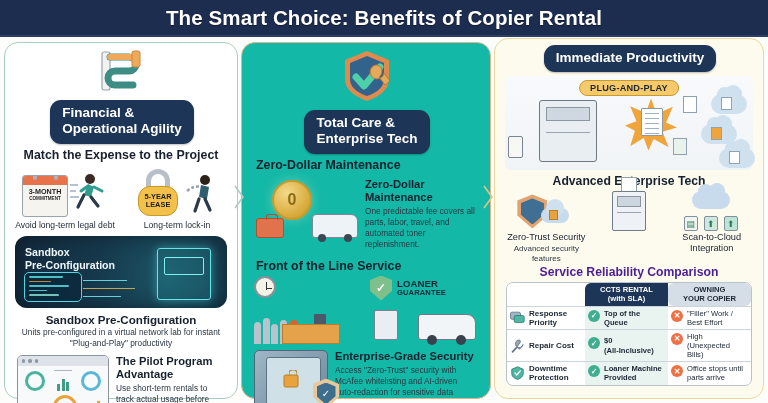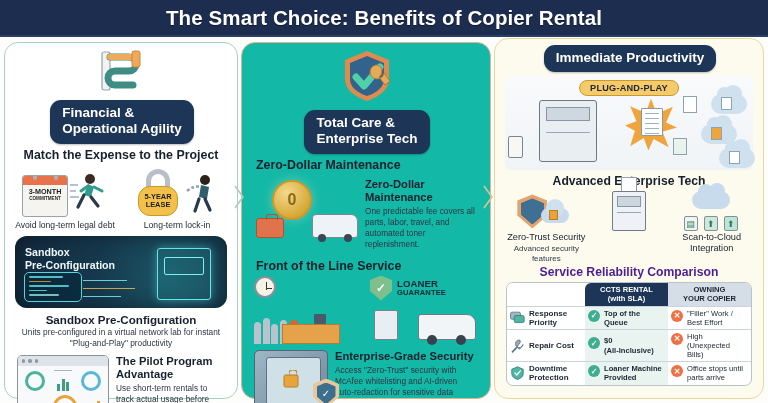--- a/index.html
+++ b/index.html
@@ -315,21 +315,21 @@
   }
   .cmp table { width:100%; border-collapse:collapse; }
   .cmp th, .cmp td { padding:2px 3px; vertical-align:middle; }
   .cmp thead th.blank { background:#fff; width:78px;}
   .cmp thead th.rental {
     background:#1d3557; color:#fff; font-size:7.6px; font-weight:bold;
     line-height:1.2; text-align:center; border-radius:6px 0 0 0;
   }
   .cmp thead th.owning {
     background:#d5dde6; color:#1b2634; font-size:7.6px; font-weight:bold;
-    line-height:1.2; text-align:center;
+    line-height:1.2; text-align:center;border-radius:6px;
   }
   .cmp tbody td { border-top:1px solid #cbd4dd; font-size:7.6px; color:#1b2634; }
   .cmp td.rowlabel { }
   .cmp td.rentalcell { background:#e9f4f1; }
   .lbl-wrap { display:flex; align-items:center; gap:4px; }
   .lbl-wrap .rtxt { font-weight:bold; font-size:8px; line-height:1.15; }
   .cellflex { display:flex; align-items:flex-start; gap:4px; }
   .cellflex .ctxt { line-height:1.2; }
   .cellflex .ctxt b { display:block; font-weight:bold; }
   .tick, .cross {

